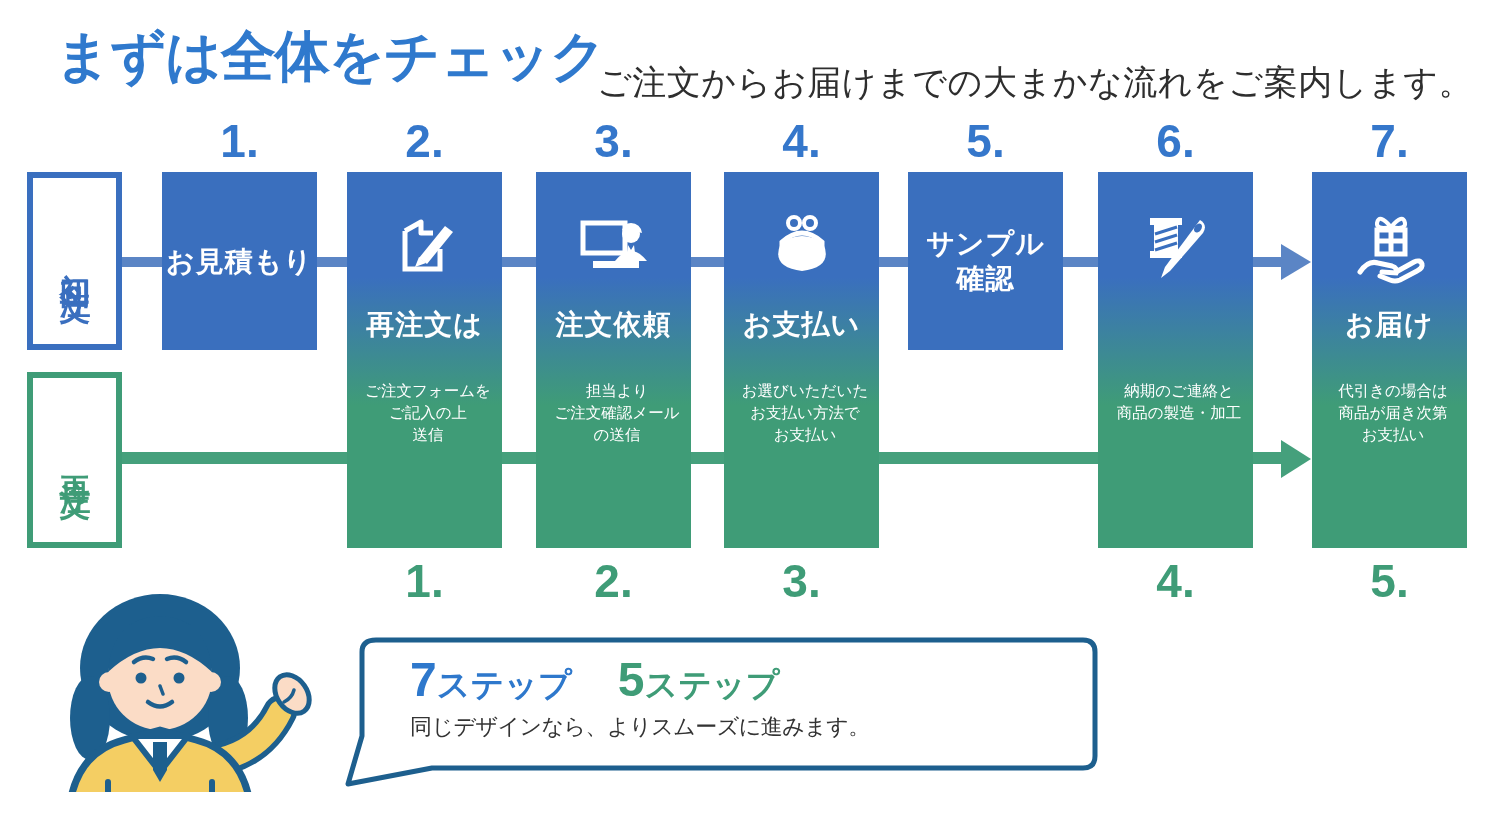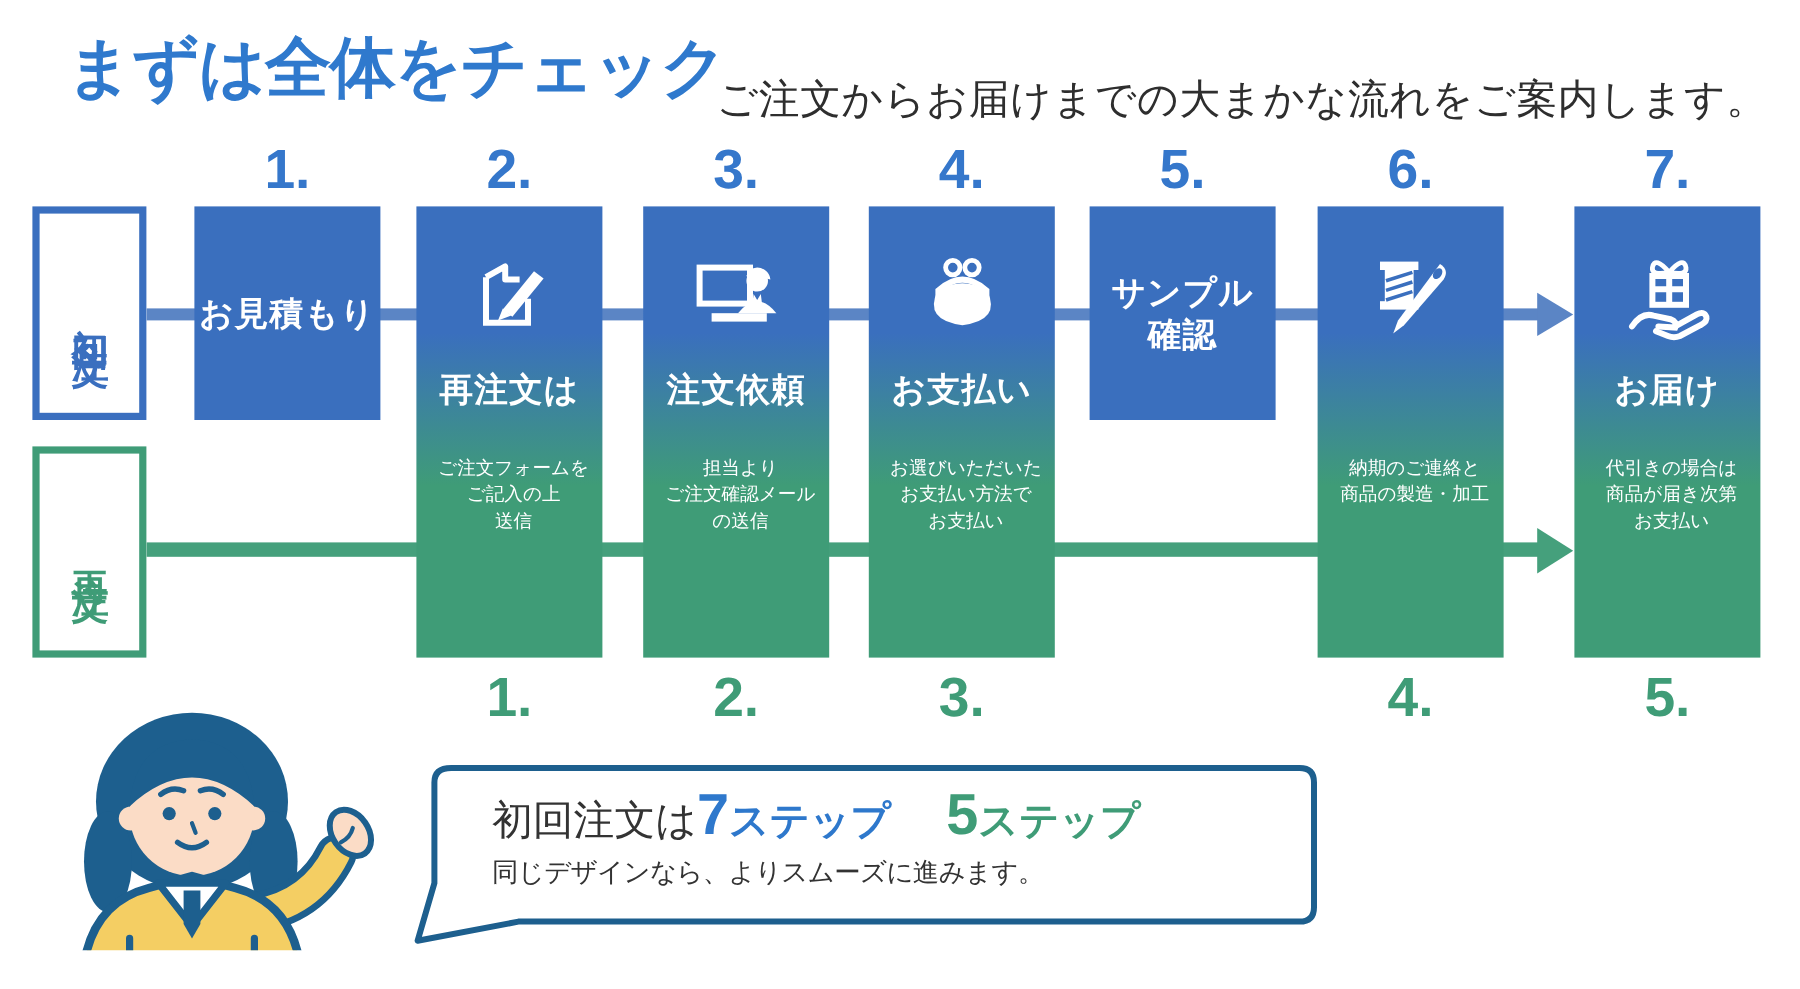--- a/index.html
+++ b/index.html
@@ -193,21 +193,20 @@
 商品が届き次第
 お支払い</div>
     </div>
     <div class="num-bottom">5.</div>
   </div>
 
   <svg class="bubble-svg" width="770" height="170" viewBox="0 0 770 170">
     <path d="M36 10 H743 Q755 10 755 22 V126 Q755 138 743 138 H92 L8 154 L22 106 V22 Q22 10 36 10 Z" fill="#ffffff" stroke="#1d5f8e" stroke-width="5" stroke-linejoin="round"></path>
   </svg>
   <div class="bubble-line bubble-line1">
-    <span>初回注文は</span>
       <span class="bubble-num accent-blue">7</span>
       <span class="bubble-unit accent-blue">ステップ</span>
       <span class="bubble-gap"></span>
       <span class="bubble-num accent-green">5</span>
       <span class="bubble-unit accent-green">ステップ</span>
   </div>
   <div class="bubble-line bubble-line2">同じデザインなら、よりスムーズに進みます。</div>
 
   <svg class="character" width="296" height="234" viewBox="0 0 296 234">
 

